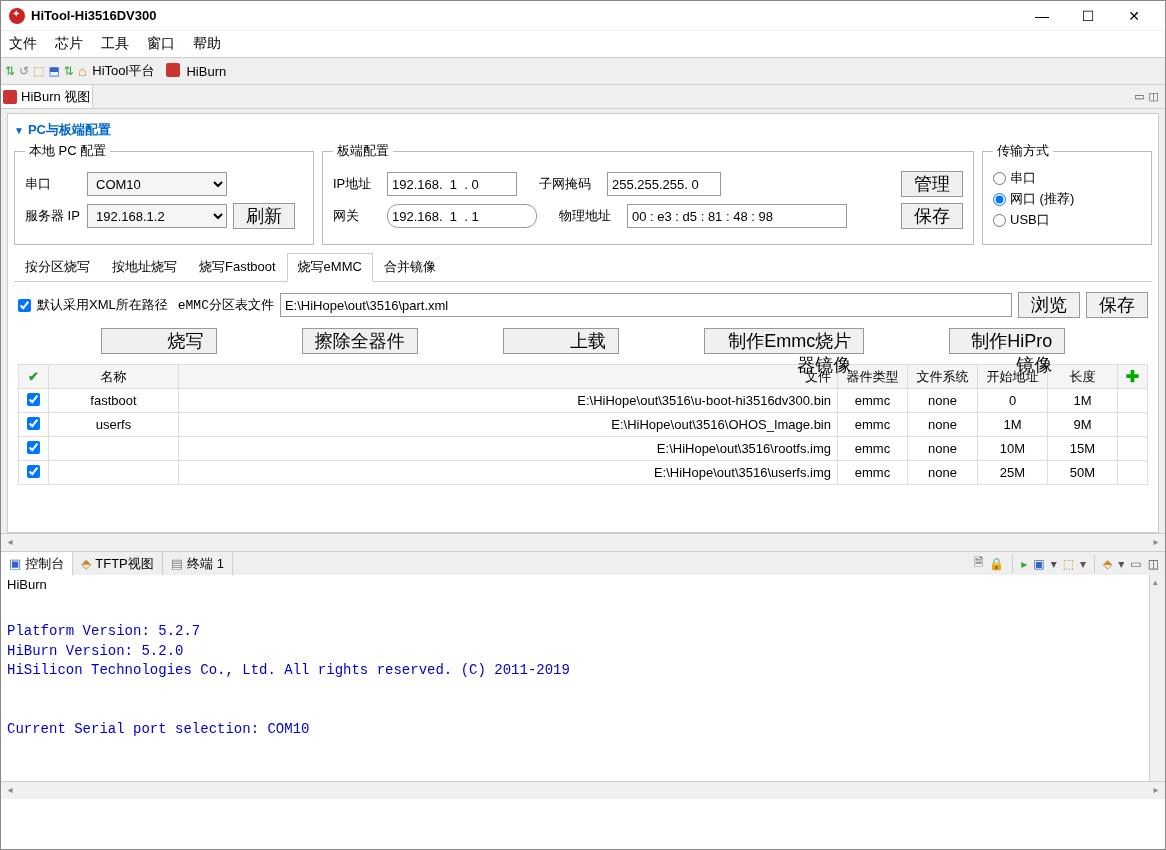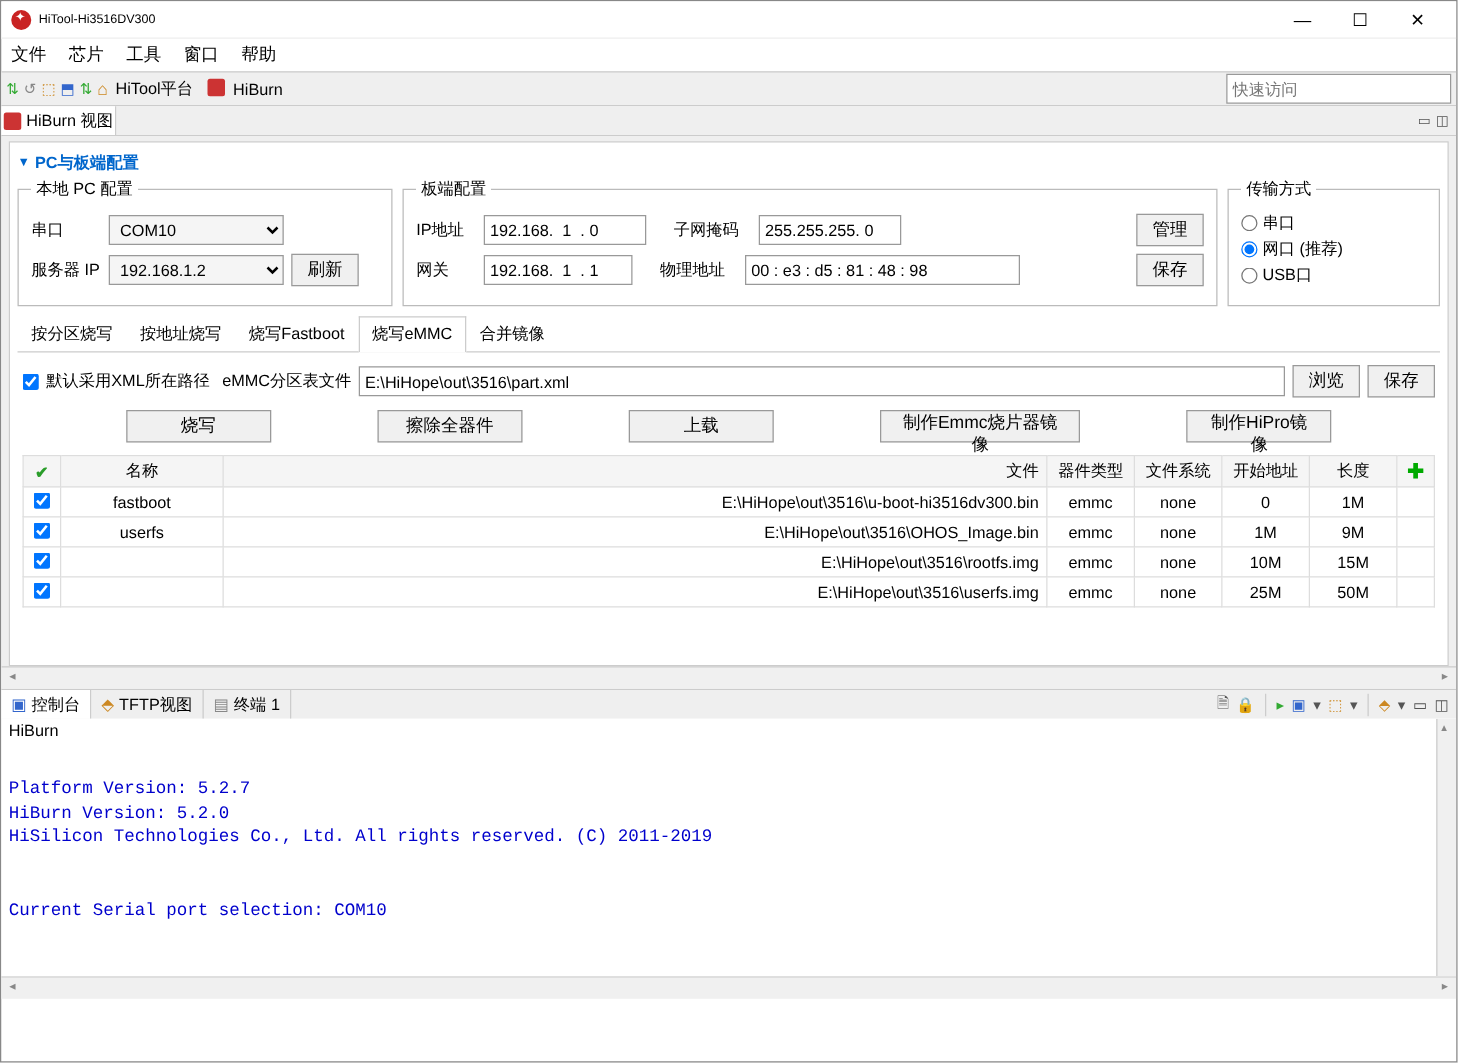--- a/index.html
+++ b/index.html
@@ -1,20 +1,20 @@
 <!DOCTYPE html>
 <html><head>
 <meta charset="utf-8">
 <style>
 * { box-sizing: border-box; margin: 0; padding: 0; font-family: "Microsoft YaHei", "Segoe UI", sans-serif; }
 body { background: #fff; font-size: 13px; color: #000; width: 1166px; height: 850px; overflow: hidden; border: 1px solid #888; }
 .titlebar { height: 30px; display: flex; align-items: center; padding: 0 8px; background: #fff; border-bottom: 1px solid #eee; }
 .titlebar .app-icon { width: 16px; height: 16px; background: #c92323; border-radius: 50%; margin-right: 6px; position: relative; }
 .titlebar .app-icon::after { content: "✦"; color: #fff; font-size: 10px; position: absolute; top: 0; left: 3px; }
-.titlebar .title { flex: 1; font-size: 10px; }
+.titlebar .title { flex: 1; font-size: 13px; font-weight: bold; }
 .win-btns { display: flex; gap: 0; }
 .win-btn { width: 46px; height: 30px; display: flex; align-items: center; justify-content: center; font-size: 14px; cursor: pointer; }
 .menubar { height: 26px; display: flex; align-items: center; padding: 0 8px; gap: 18px; font-size: 14px; }
 .menubar span { cursor: pointer; }
 .toolbar { height: 28px; background: #efefef; border-top: 1px solid #ccc; border-bottom: 1px solid #ccc; display: flex; align-items: center; padding: 0 4px; gap: 4px; }
 .toolbar .tb-label { margin-left: 2px; margin-right: 8px; }
 .quick-access { margin-left: auto; }
 .quick-access input { width: 180px; height: 20px; font-size: 12px; padding: 0 4px; border: 1px solid #aaa; }
 .view-tabs-bar { height: 24px; background: #efefef; display: flex; align-items: stretch; border-bottom: 1px solid #ccc; }
 .view-tab { padding: 0 2px; display: flex; align-items: center; gap: 4px; background: #fff; border-right: 1px solid #ccc; font-size: 13px; }
@@ -24,21 +24,21 @@
 .inner-panel { background: #fff; border: 1px solid #ccc; height: 420px; padding: 4px 6px; overflow: hidden; position: relative; }
 .section-header { color: #0066cc; font-weight: bold; font-size: 13px; padding: 3px 0; display: flex; align-items: center; gap: 4px; }
 .section-header .twisty { font-size: 10px; }
 .config-row { display: flex; gap: 8px; margin-bottom: 8px; }
 fieldset { border: 1px solid #bbb; padding: 6px 10px 10px 10px; }
 legend { font-size: 13px; padding: 0 4px; }
 .field-row { display: flex; align-items: center; gap: 6px; margin: 4px 0; height: 28px; }
 .field-label { font-size: 13px; min-width: 56px; }
 select, input[type="text"] { height: 24px; border: 1px solid #999; padding: 0 4px; font-size: 13px; background: #fff; }
 select { background: #f5f5f5; }
-.btn { height: 26px; padding: 0 12px; border: 1px solid #999; background: #f0f0f0; cursor: pointer; font-size: 14px; }
+.btn { height: 26px; padding: 0 12px; border: 1px solid #999; background: #f0f0f0; cursor: pointer; font-size: 18px; text-align: right; }
 .radio-row { display: flex; align-items: center; gap: 4px; margin: 3px 0; font-size: 13px; }
 .sub-tabs { display: flex; border-bottom: 1px solid #ccc; margin-top: 4px; }
 .sub-tab { padding: 4px 10px; border: 1px solid transparent; cursor: pointer; font-size: 13px; }
 .sub-tab.active { background: #fff; border: 1px solid #ccc; border-bottom: 1px solid #fff; margin-bottom: -1px; }
 .tab-content { padding: 10px 4px; }
 .path-row { display: flex; align-items: center; gap: 6px; margin-bottom: 10px; }
 .path-row input[type="text"] { flex: 1; }
 .action-row { display: flex; gap: 100px; padding: 0 50px; margin-bottom: 10px; }
 .action-row .btn { width: 116px; }
 table { width: 100%; border-collapse: collapse; font-size: 13px; }
@@ -88,23 +88,20 @@
 <div class="toolbar">
   <span style="color:#3a3;font-size:12px;">⇅</span>
   <span style="color:#888;font-size:12px;">↺</span>
   <span style="color:#c82;font-size:12px;">⬚</span>
   <span style="color:#36c;font-size:12px;">⬒</span>
   <span style="color:#3a3;font-size:12px;">⇅</span>
   <span style="color:#c82;font-size:14px;">⌂</span>
   <span class="tb-label">HiTool平台</span>
   <span><span class="sm-icon" style="background:#c33;"></span></span>
   <span class="tb-label">HiBurn</span>
-  <div class="quick-access">
-    <input type="text" placeholder="快速访问" style="">
-  </div>
 </div>
 
 <div class="view-tabs-bar">
   <div class="view-tab">
     <span class="sm-icon" style="background:#c33;"></span>
     <span>HiBurn 视图</span>
   </div>
   <div class="view-tab-icons">
     <span>▭</span>
     <span>◫</span>
@@ -143,21 +140,21 @@
         <div class="field-row">
           <span class="field-label" style="min-width:48px;">IP地址</span>
           <input type="text" style="width: 130px;" value="192.168.  1  . 0">
           <span class="field-label" style="min-width:62px;margin-left:16px;">子网掩码</span>
           <input type="text" style="width: 114px;" value="255.255.255. 0">
           <span style="flex:1;"></span>
           <button class="btn">管理</button>
         </div>
         <div class="field-row">
           <span class="field-label" style="min-width:48px;">网关</span>
-          <input type="text" style="width: 119px;" value="192.168.  1  . 1">
+          <input type="text" style="width: 150px; border-radius: 11px;" value="192.168.  1  . 1">
           <span class="field-label" style="min-width:62px;margin-left:16px;">物理地址</span>
           <input type="text" style="width: 220px;" value="00 : e3 : d5 : 81 : 48 : 98">
           <span style="flex:1;"></span>
           <button class="btn">保存</button>
         </div>
       </fieldset>
 
       <fieldset style="width:170px;">
         <legend>传输方式</legend>
         <div class="radio-row">
@@ -180,21 +177,21 @@
       <div class="sub-tab">按地址烧写</div>
       <div class="sub-tab">烧写Fastboot</div>
       <div class="sub-tab active">烧写eMMC</div>
       <div class="sub-tab">合并镜像</div>
     </div>
 
     <div class="tab-content">
       <div class="path-row">
         <input type="checkbox" checked="" style="">
         <span>默认采用XML所在路径</span>
-        <span style="margin-left:4px;">eMMC分区表文件</span>
+        <span style="margin-left:4px;font-family:Liberation Mono, monospace;">eMMC分区表文件</span>
         <input type="text" value="E:\HiHope\out\3516\part.xml" style="">
         <button class="btn">浏览</button>
         <button class="btn">保存</button>
       </div>
 
       <div class="action-row" style="gap:0;justify-content:space-around;padding:0 40px;">
         <button class="btn">烧写</button>
         <button class="btn">擦除全器件</button>
         <button class="btn">上载</button>
         <button class="btn" style="width:160px;">制作Emmc烧片器镜像</button>

